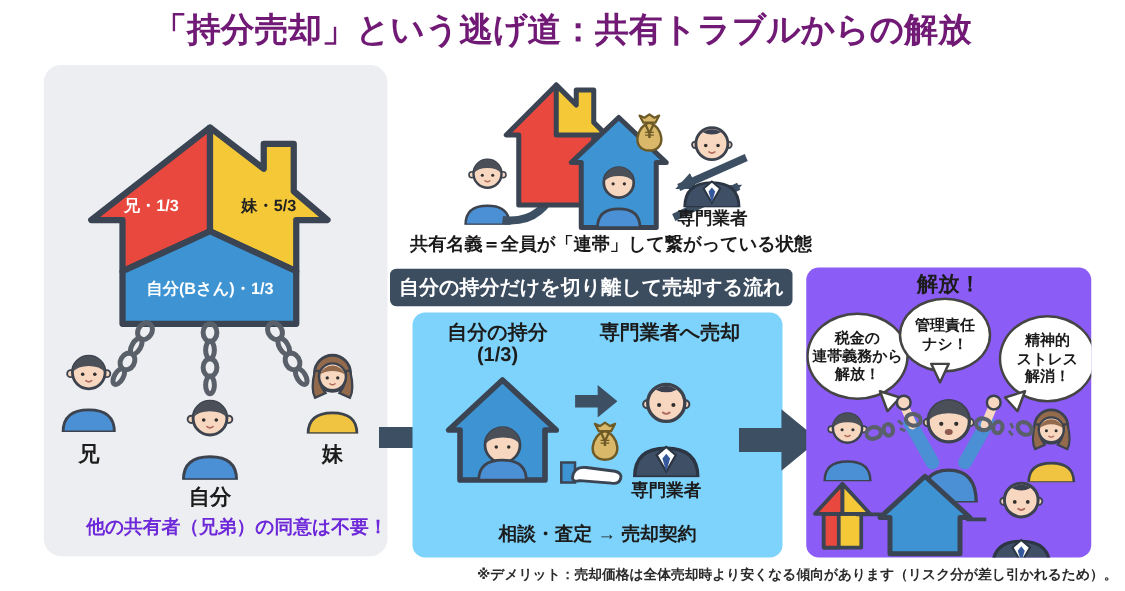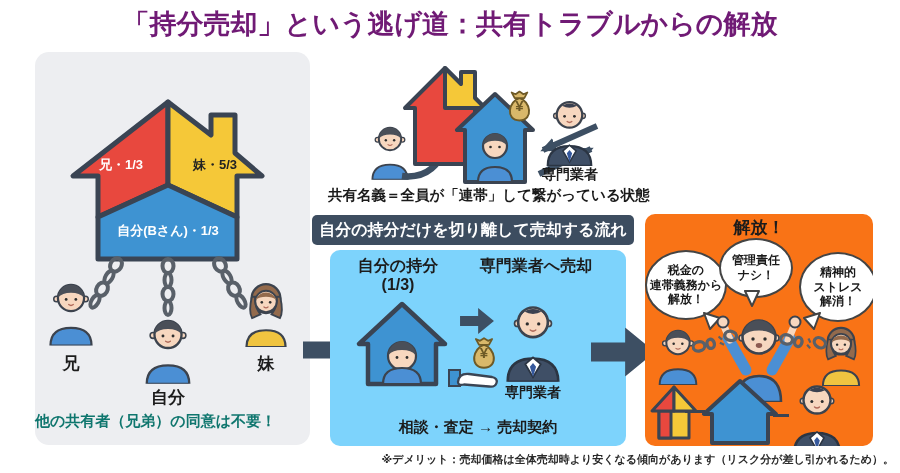--- a/index.html
+++ b/index.html
@@ -4,26 +4,26 @@
 <style>
   html,body{margin:0;padding:0;background:#fff;}
   .stage{position:relative;width:900px;height:473px;background:#ffffff;overflow:hidden;
          font-family:"Liberation Sans","DejaVu Sans",sans-serif;color:#111;}
   .abs{position:absolute;}
   .title{position:absolute;left:0;top:6px;width:900px;text-align:center;
          font-size:27px;font-weight:700;color:#701a75;letter-spacing:0;}
   .panel{position:absolute;border-radius:14px;}
   .panel.concept{left:35px;top:52px;width:275px;height:393px;background:#edeef1;}
   .panel.flow{left:330px;top:250px;width:296px;height:196px;background:#7dd3fc;border-radius:10px;}
-  .panel.release{left:645px;top:214px;width:228px;height:232px;background:#f97316;border-radius:10px;overflow:hidden;}
+  .panel.release{left:645px;top:214px;width:228px;height:232px;background:#8b5cf6;border-radius:10px;overflow:hidden;}
   .hdrbox{position:absolute;background:#3d4d60;color:#fff;font-weight:700;display:flex;
           align-items:center;justify-content:center;border-radius:6px;}
   .hl{position:absolute;font-weight:700;font-size:13px;text-align:center;}
   .lbl{position:absolute;font-weight:700;text-align:center;color:#1c1c1c;}
-  .note{position:absolute;left:0;right:0;text-align:left;font-weight:700;font-size:15px;color:#0f766e;}
+  .note{position:absolute;left:0;right:0;text-align:right;font-weight:700;font-size:15px;color:#6d28d9;}
   .caption{position:absolute;left:310px;top:186px;width:340px;font-size:14.5px;font-weight:700;color:#1a1a1a;padding-left:18px;}
   .bubble{position:absolute;background:#fff;border:2.2px solid #444;border-radius:50%;
           display:flex;flex-direction:column;align-items:center;justify-content:center;
           font-weight:700;font-size:12px;line-height:1.22;text-align:center;color:#1a1a1a;}
   .footer{position:absolute;left:0;top:452px;width:894px;text-align:right;
           font-size:11px;font-weight:700;color:#2a2a2a;}
   svg{display:block;}
 </style>
 </head>
 <body>

